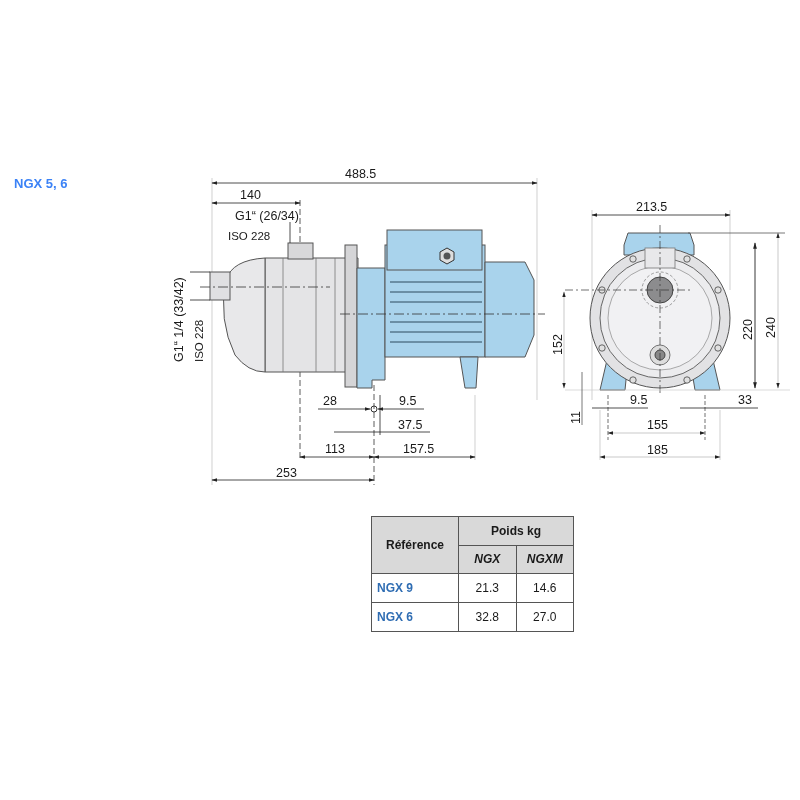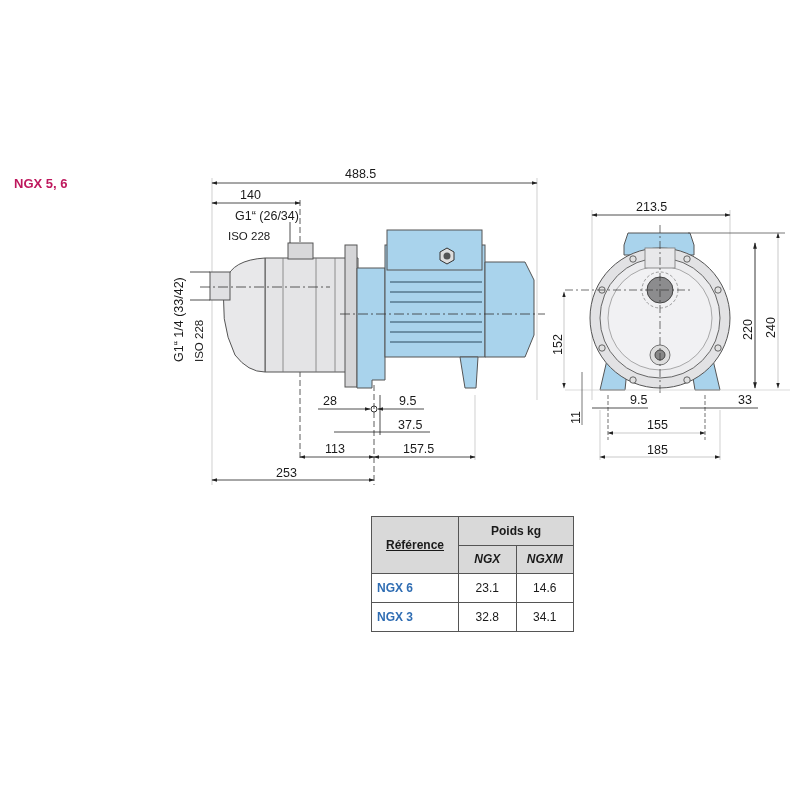--- a/index.html
+++ b/index.html
@@ -1,23 +1,23 @@
 <!DOCTYPE html>
 <html><head>
 <meta charset="utf-8">
 <style>
   html, body { margin:0; padding:0; background:#ffffff; }
   body { width:800px; height:800px; position:relative; overflow:hidden; font-family:"Liberation Sans", sans-serif; color:#1a1a1a; }
-  .title { position:absolute; left:14px; top:176px; font-size:13px; font-weight:bold; color:#be185d; }
+  .title { position:absolute; left:14px; top:176px; font-size:13px; font-weight:bold; color:#3b82f6; }
   svg.drawing { position:absolute; left:0; top:0; width:800px; height:800px; }
   .dim { font-family:"Liberation Sans", sans-serif; font-size:12.5px; fill:#1a1a1a; }
   table.weights { position:absolute; left:371px; top:516px; border-collapse:collapse; font-size:12px; font-family:"Liberation Sans", sans-serif; }
   table.weights td, table.weights th { border:1px solid #555; text-align:center; padding:0; }
   table.weights th { background:#d9d9d9; font-weight:bold; }
-  .th-ref { width:86px; height:56px;text-decoration:underline; }
+  .th-ref { width:86px; height:56px; }
   .th-poids { width:114px; height:27px; }
   .th-sub { width:56px; height:27px;font-style:italic; }
   .row td { height:28px; }
   .ref-cell { text-align:left !important; padding-left:5px !important; color:#2f6db3; font-weight:bold; }
 </style>
 </head>
 <body>
 
 <div class="title">NGX 5, 6</div>
 
@@ -169,23 +169,23 @@
   <tbody>
       <tr>
     <th class="th-ref" rowspan="2">Référence</th>
     <th class="th-poids" colspan="2">Poids kg</th>
   </tr>
   <tr>
     <th class="th-sub">NGX</th>
     <th class="th-sub">NGXM</th>
   </tr>
   <tr class="row">
-    <td class="ref-cell">NGX 6</td>
-    <td>23.1</td>
+    <td class="ref-cell">NGX 9</td>
+    <td>21.3</td>
     <td>14.6</td>
   </tr>
   <tr class="row">
-    <td class="ref-cell">NGX 3</td>
+    <td class="ref-cell">NGX 6</td>
     <td>32.8</td>
-    <td>34.1</td>
+    <td>27.0</td>
   </tr>
 </tbody>
   </table>
 
 </body></html>

